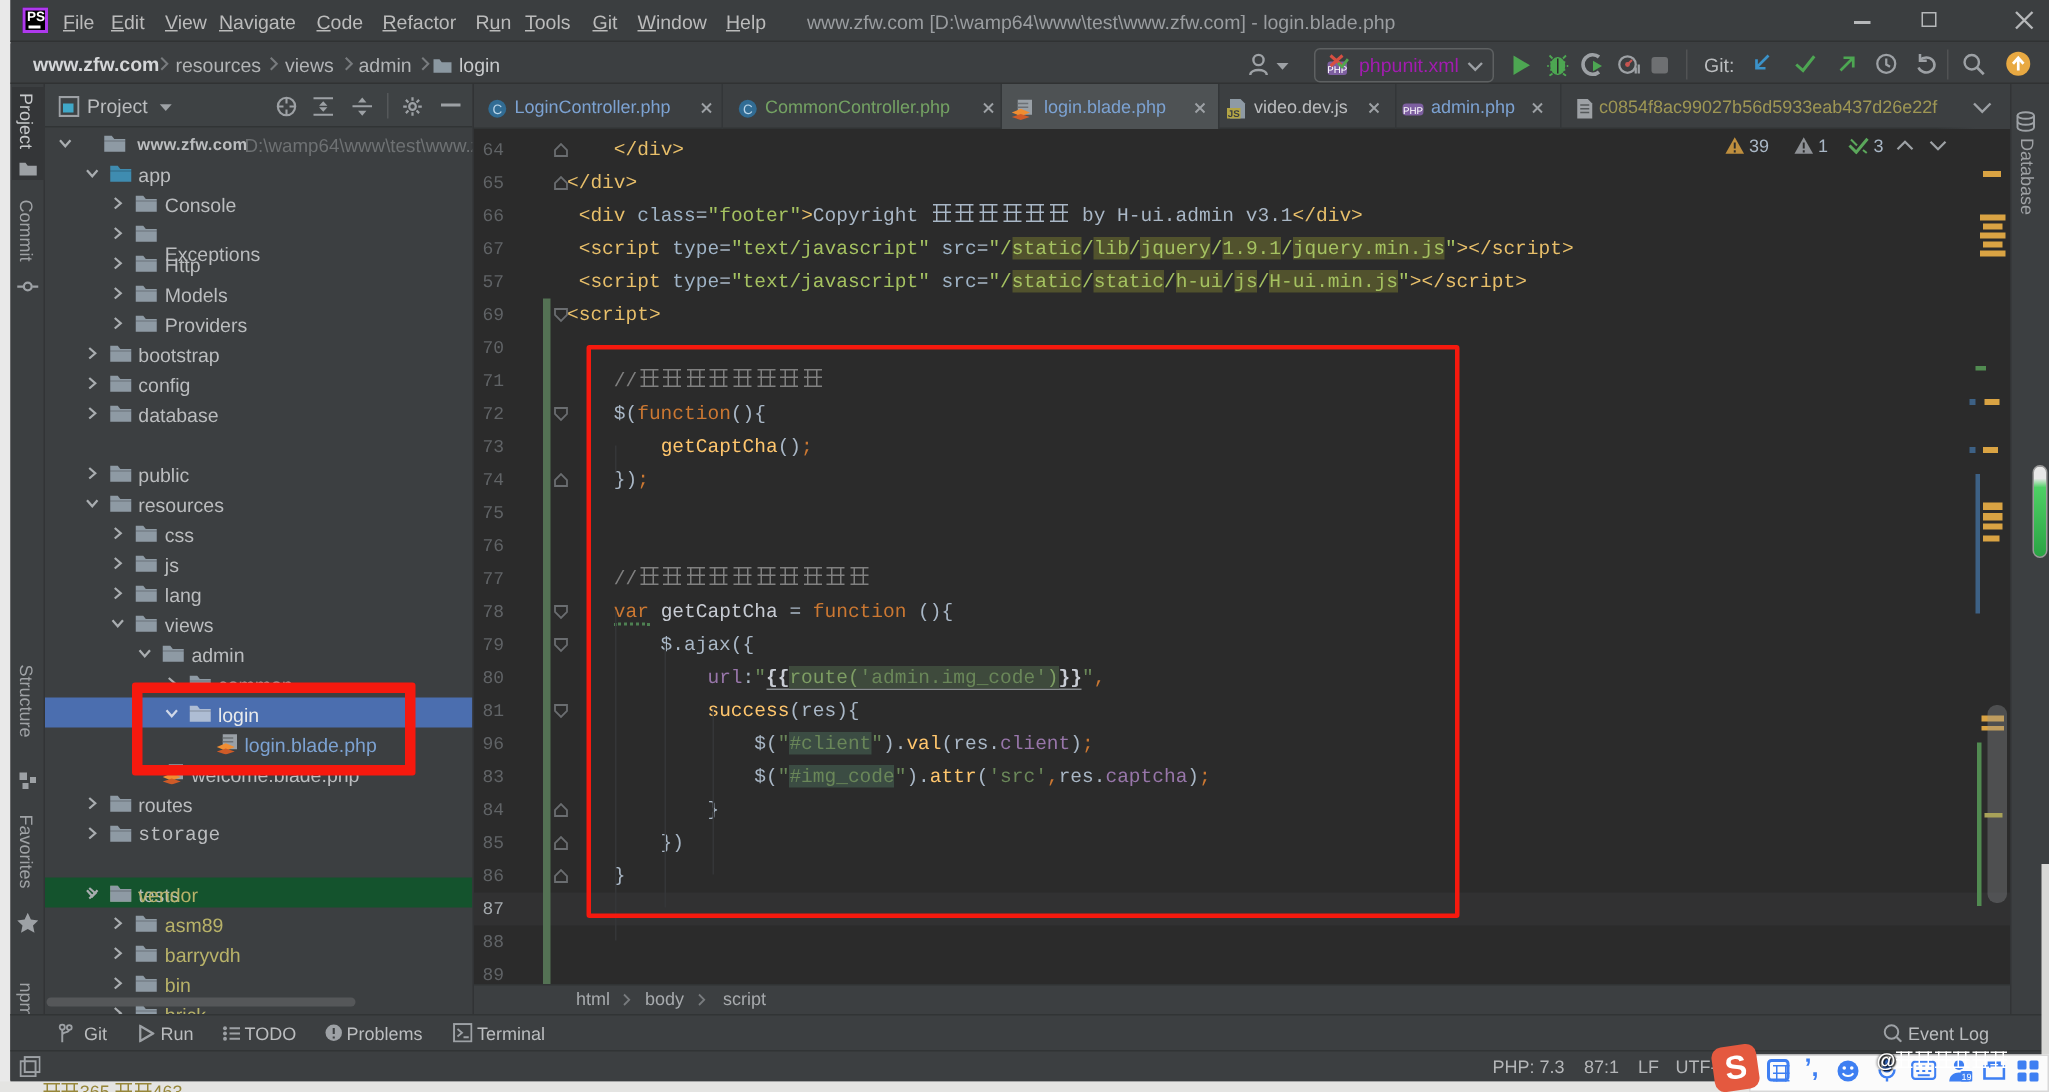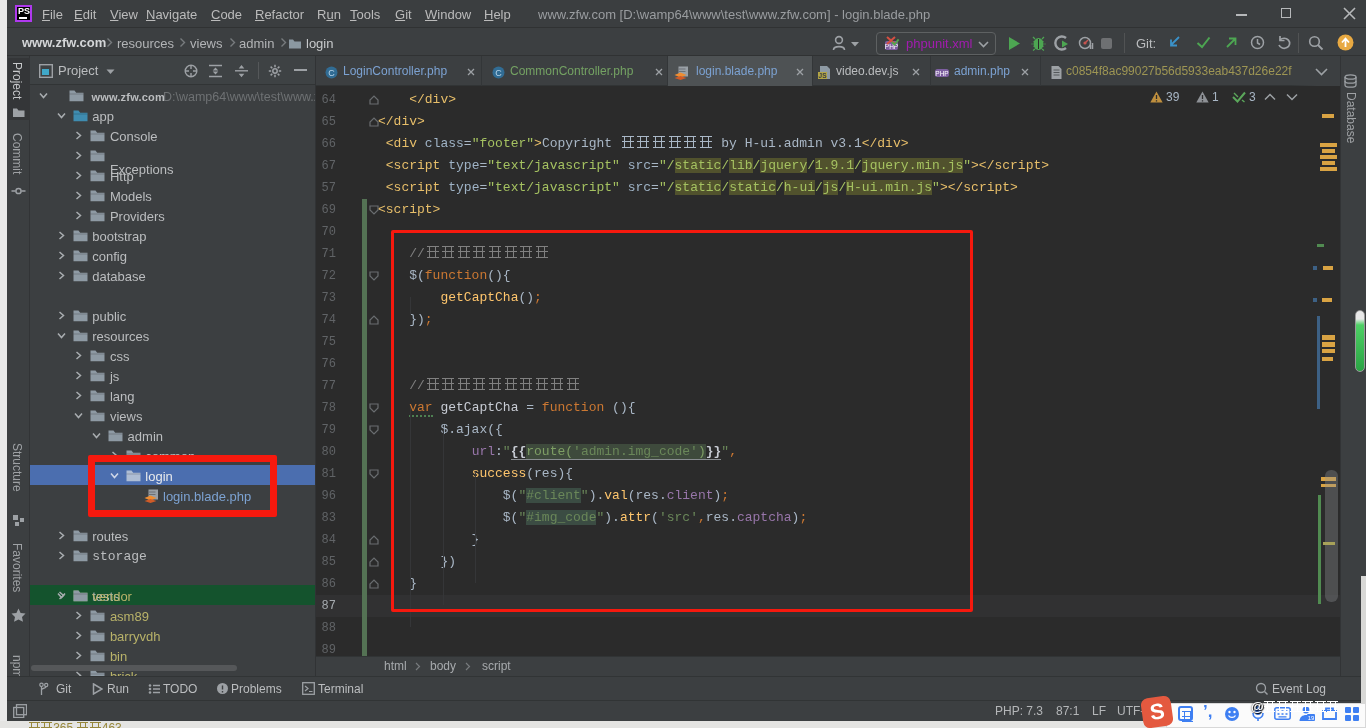--- a/index.html
+++ b/index.html
@@ -383,20 +383,29 @@
 </div>
 <div class="row" style="top:429px;">
 <svg class="a" style="left:114px;top:4px" width="15" height="14">
         <rect x="4.5" y="0.5" width="9.5" height="10" fill="#99a0a6"></rect>
         <path d="M4.5,3 h7 M4.5,5.5 h7" stroke="#6c7176" stroke-width="1"></path>
         <path d="M0.5,9 L6.5,6.5 L12.5,9 L6.5,11.5 z" fill="#ef8d32"></path>
         <path d="M0.5,12 L6.5,10 L12.5,12 L6.5,14 z" fill="#cf5b28"></path>
       </svg>
 <span class="a" style="left:133.0px;top:2px;font-size:13px;color:#7ca2d2">login.blade.php</span>
 </div>
+<div class="row" style="top:449px;">
+<svg class="a" style="left:78px;top:4px" width="15" height="14">
+        <rect x="4.5" y="0.5" width="9.5" height="10" fill="#99a0a6"></rect>
+        <path d="M4.5,3 h7 M4.5,5.5 h7" stroke="#6c7176" stroke-width="1"></path>
+        <path d="M0.5,9 L6.5,6.5 L12.5,9 L6.5,11.5 z" fill="#ef8d32"></path>
+        <path d="M0.5,12 L6.5,10 L12.5,12 L6.5,14 z" fill="#cf5b28"></path>
+      </svg>
+<span class="a" style="left:97.6px;top:2px;font-size:13px;color:#bbbdbf">welcome.blade.php</span>
+</div>
 <div class="row" style="top:469px;">
 <svg class="chev" style="left:25.7px" width="11" height="11">
         <path d="M3.5,2 L7.5,5.5 L3.5,9" fill="none" stroke="#a9adb0" stroke-width="1.5"></path>
       </svg>
 <svg class="a" style="left:43px;top:4px" width="15" height="13">
         <path d="M0.5,1.5 h5 l1.7,2.2 h7.3 v8.5 h-14 z" fill="#8e9aa4"></path>
         <path d="M0.5,5 h14" stroke="rgba(0,0,0,0.25)" stroke-width="0.8"></path>
       </svg>
 <span class="a" style="left:62.2px;top:2px;font-size:13px;color:#bbbdbf">routes</span>
 </div>

